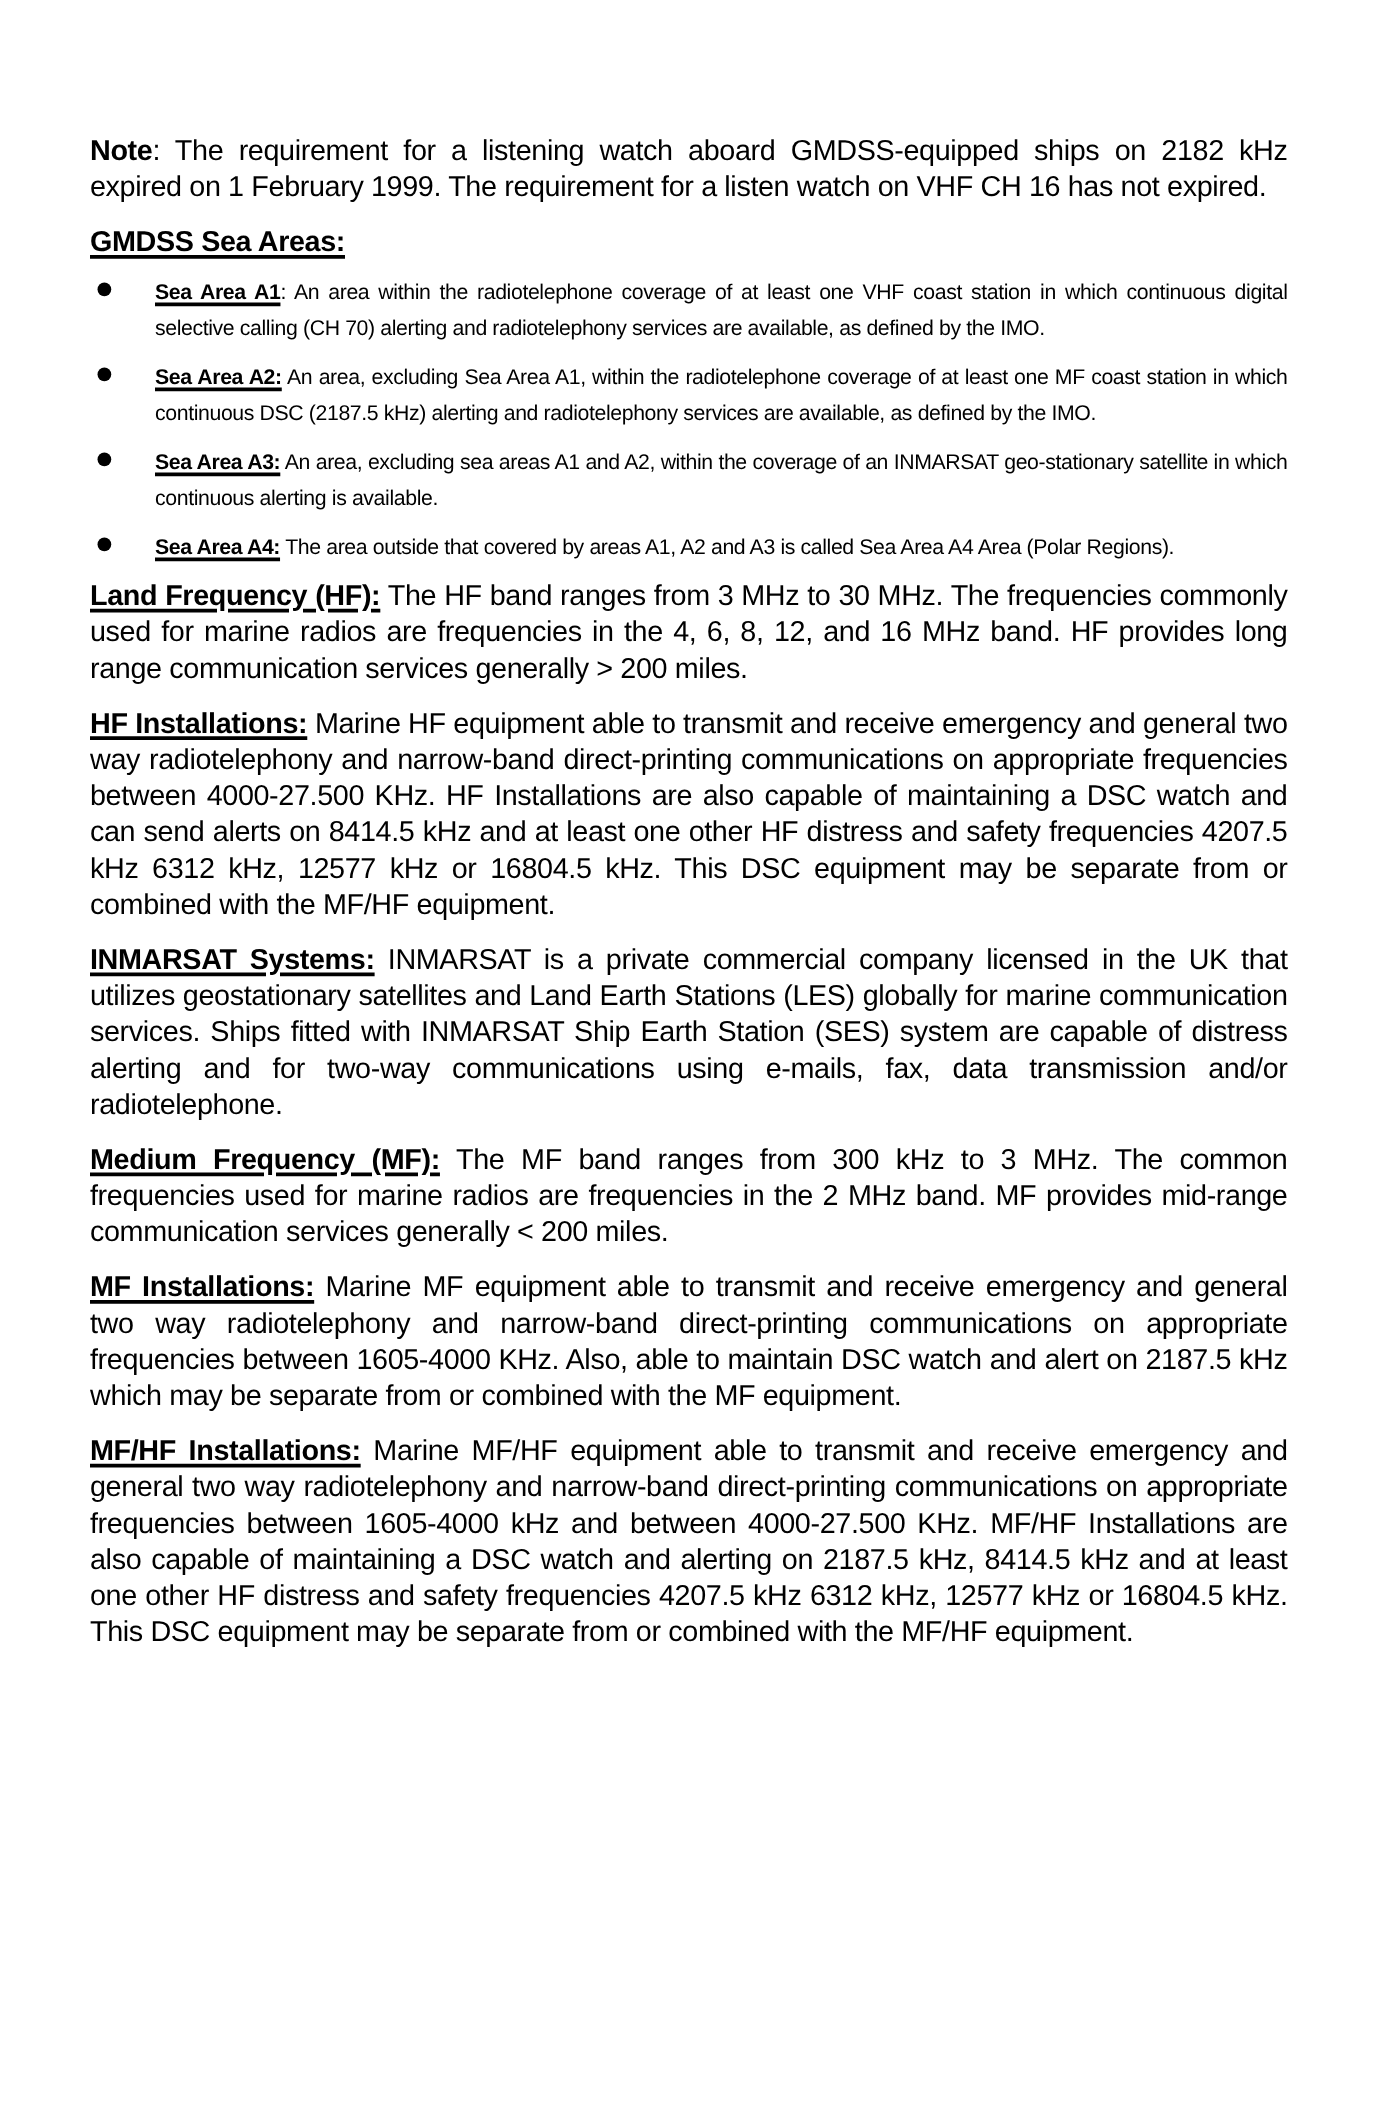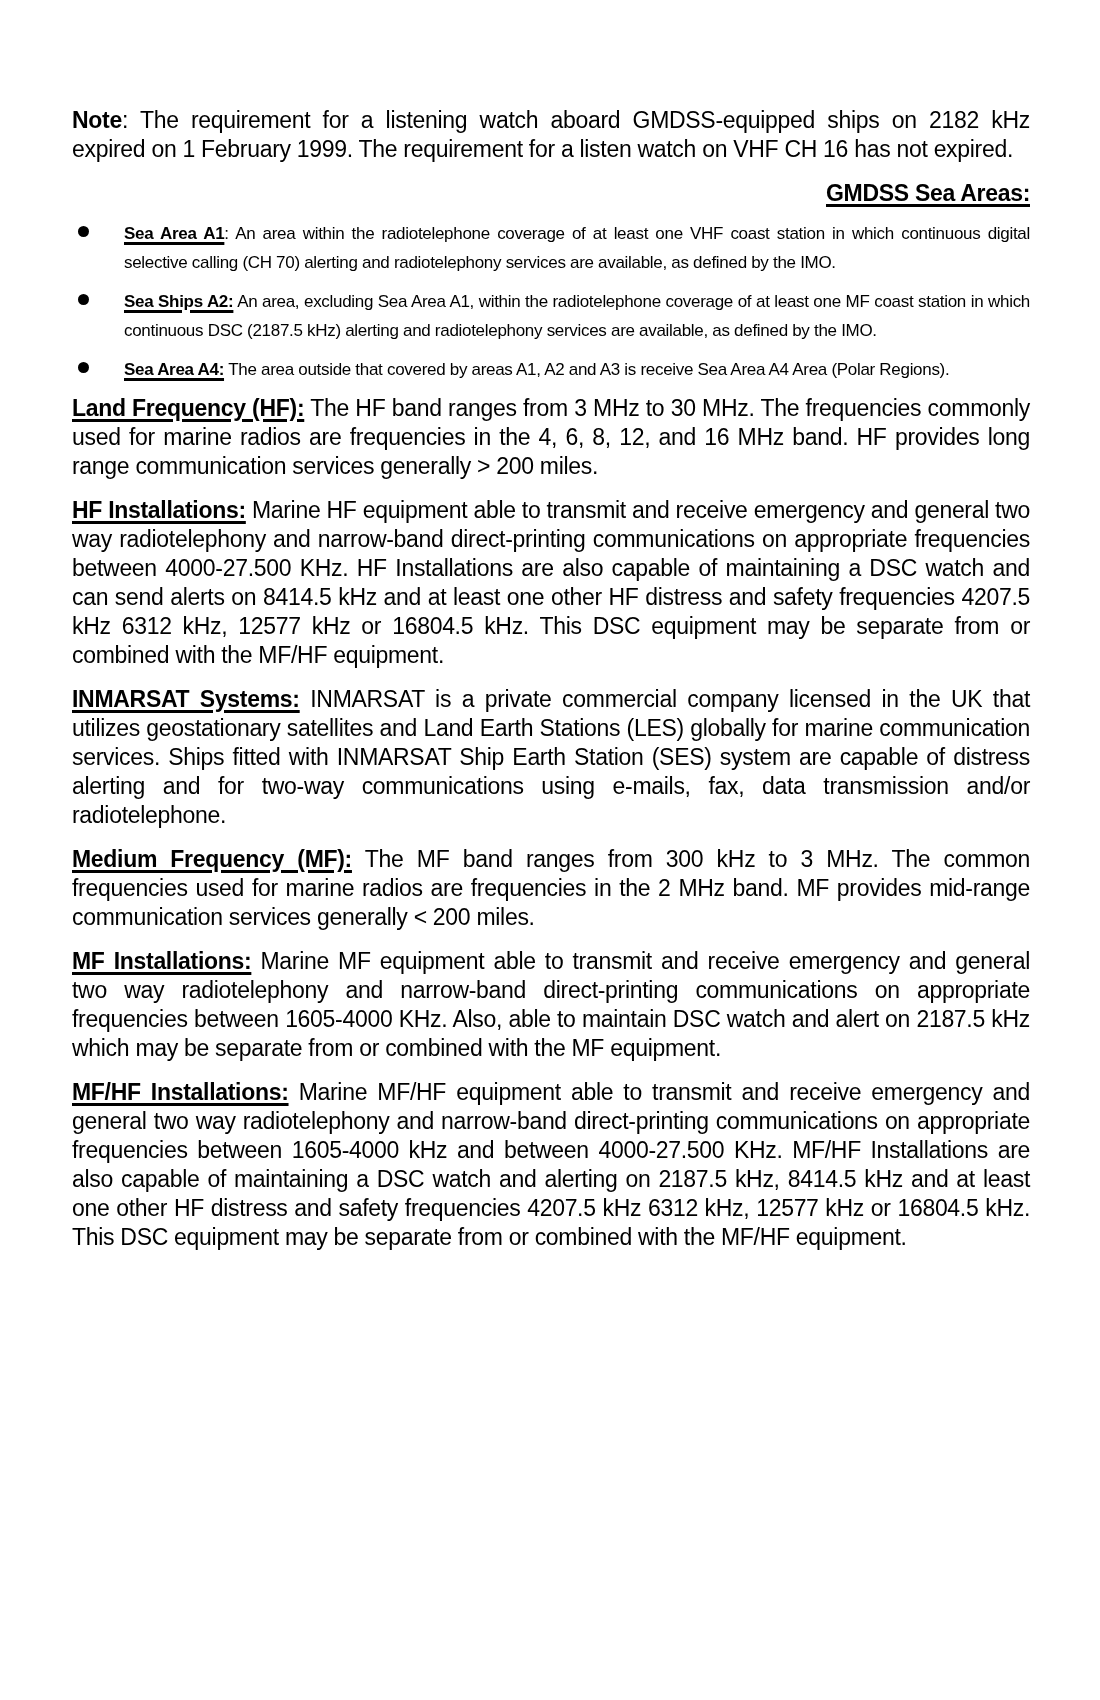--- a/index.html
+++ b/index.html
@@ -29,21 +29,20 @@
   }
   .heading {
     font-size: 23px;
     line-height: 29px;
     letter-spacing: -0.3px;
     font-weight: bold;
     text-decoration: underline;
     text-decoration-thickness: 2.5px;
     text-underline-offset: 3px;
     margin: 0 0 11px 0;
-    text-align: right;
   }
   ul.bullets {
     list-style: none;
     margin: 0; padding: 0;
   }
   li.bullet {
     position: relative;
     font-size: 17px;
     line-height: 29px;
     letter-spacing: -0.3px;
@@ -74,22 +73,23 @@
 </style>
 </head>
 <body>
 
 <div class="page">
   <div class="content" id="content">
       <p class="para"><span class="lead">Note</span><span class="sep">: </span><span class="body-text">The requirement for a listening watch aboard GMDSS-equipped ships on 2182 kHz expired on 1 February 1999. The requirement for a listen watch on VHF CH 16 has not expired.</span></p>
       <div class="heading">GMDSS Sea Areas:</div>
       <ul class="bullets">
         <li class="bullet"><span class="dot"></span><span class="lead u">Sea Area A1</span><span class="sep">: </span><span class="body-text">An area within the radiotelephone coverage of at least one VHF coast station in which continuous digital selective calling (CH 70) alerting and radiotelephony services are available, as defined by the IMO.</span></li>
-        <li class="bullet"><span class="dot"></span><span class="lead u">Sea Ships A2:</span><span class="sep"> </span><span class="body-text">An area, excluding Sea Area A1, within the radiotelephone coverage of at least one MF coast station in which continuous DSC (2187.5 kHz) alerting and radiotelephony services are available, as defined by the IMO.</span></li>
-        <li class="bullet"><span class="dot"></span><span class="lead u">Sea Area A4:</span><span class="sep"> </span><span class="body-text">The area outside that covered by areas A1, A2 and A3 is receive Sea Area A4 Area (Polar Regions).</span></li>
+        <li class="bullet"><span class="dot"></span><span class="lead u">Sea Area A2:</span><span class="sep"> </span><span class="body-text">An area, excluding Sea Area A1, within the radiotelephone coverage of at least one MF coast station in which continuous DSC (2187.5 kHz) alerting and radiotelephony services are available, as defined by the IMO.</span></li>
+        <li class="bullet"><span class="dot"></span><span class="lead u">Sea Area A3:</span><span class="sep"> </span><span class="body-text">An area, excluding sea areas A1 and A2, within the coverage of an INMARSAT geo-stationary satellite in which continuous alerting is available.</span></li>
+        <li class="bullet"><span class="dot"></span><span class="lead u">Sea Area A4:</span><span class="sep"> </span><span class="body-text">The area outside that covered by areas A1, A2 and A3 is called Sea Area A4 Area (Polar Regions).</span></li>
       </ul>
       <p class="para"><span class="lead u">Land Frequency (HF):</span><span class="sep"> </span><span class="body-text">The HF band ranges from 3 MHz to 30 MHz. The frequencies commonly used for marine radios are frequencies in the 4, 6, 8, 12, and 16 MHz band. HF provides long range communication services generally &gt; 200 miles.</span></p>
       <p class="para"><span class="lead u">HF Installations:</span><span class="sep"> </span><span class="body-text">Marine HF equipment able to transmit and receive emergency and general two way radiotelephony and narrow-band direct-printing communications on appropriate frequencies between 4000-27.500 KHz. HF Installations are also capable of maintaining a DSC watch and can send alerts on 8414.5 kHz and at least one other HF distress and safety frequencies 4207.5 kHz 6312 kHz, 12577 kHz or 16804.5 kHz. This DSC equipment may be separate from or combined with the MF/HF equipment.</span></p>
       <p class="para"><span class="lead u">INMARSAT Systems:</span><span class="sep"> </span><span class="body-text">INMARSAT is a private commercial company licensed in the UK that utilizes geostationary satellites and Land Earth Stations (LES) globally for marine communication services. Ships fitted with INMARSAT Ship Earth Station (SES) system are capable of distress alerting and for two-way communications using e-mails, fax, data transmission and/or radiotelephone.</span></p>
       <p class="para"><span class="lead u">Medium Frequency (MF):</span><span class="sep"> </span><span class="body-text">The MF band ranges from 300 kHz to 3 MHz. The common frequencies used for marine radios are frequencies in the 2 MHz band. MF provides mid-range communication services generally &lt; 200 miles.</span></p>
       <p class="para"><span class="lead u">MF Installations:</span><span class="sep"> </span><span class="body-text">Marine MF equipment able to transmit and receive emergency and general two way radiotelephony and narrow-band direct-printing communications on appropriate frequencies between 1605-4000 KHz. Also, able to maintain DSC watch and alert on 2187.5 kHz which may be separate from or combined with the MF equipment.</span></p>
       <p class="para"><span class="lead u">MF/HF Installations:</span><span class="sep"> </span><span class="body-text">Marine MF/HF equipment able to transmit and receive emergency and general two way radiotelephony and narrow-band direct-printing communications on appropriate frequencies between 1605-4000 kHz and between 4000-27.500 KHz. MF/HF Installations are also capable of maintaining a DSC watch and alerting on 2187.5 kHz, 8414.5 kHz and at least one other HF distress and safety frequencies 4207.5 kHz 6312 kHz, 12577 kHz or 16804.5 kHz. This DSC equipment may be separate from or combined with the MF/HF equipment.</span></p>
     </div>
   <div class="page-number">15</div>
 </div>

